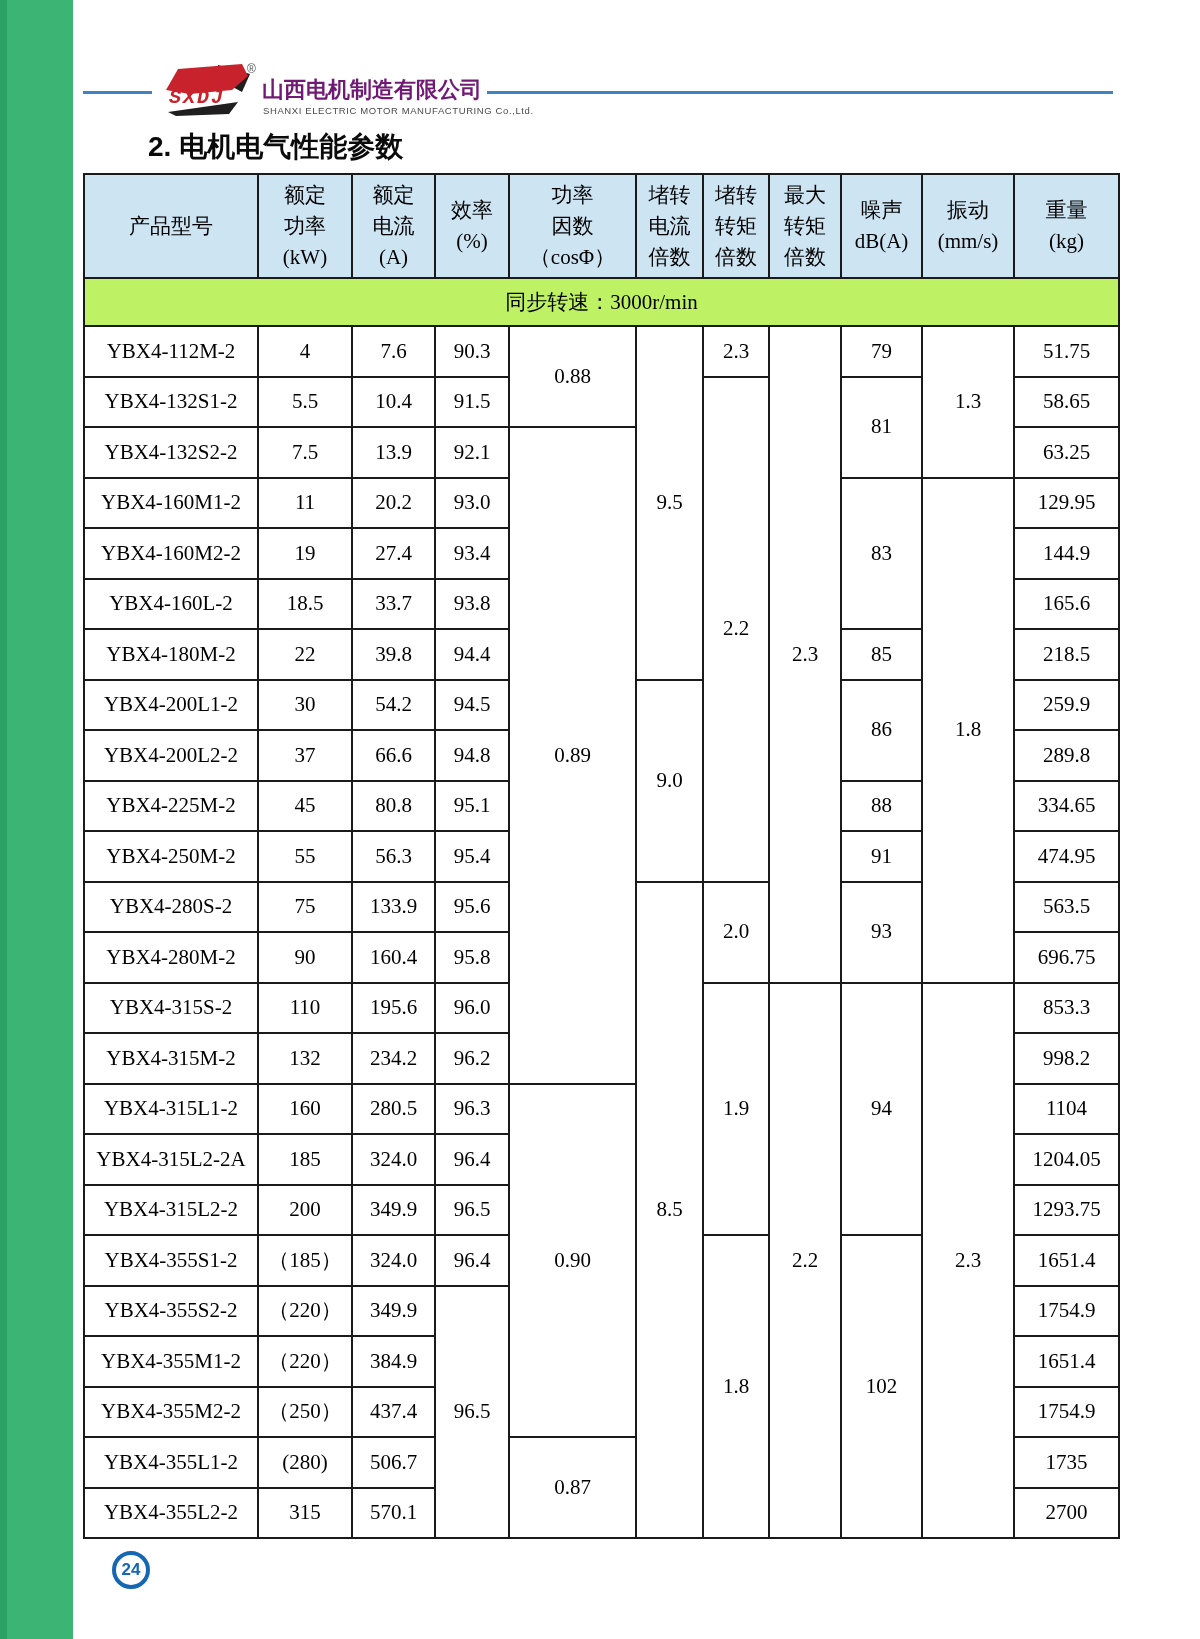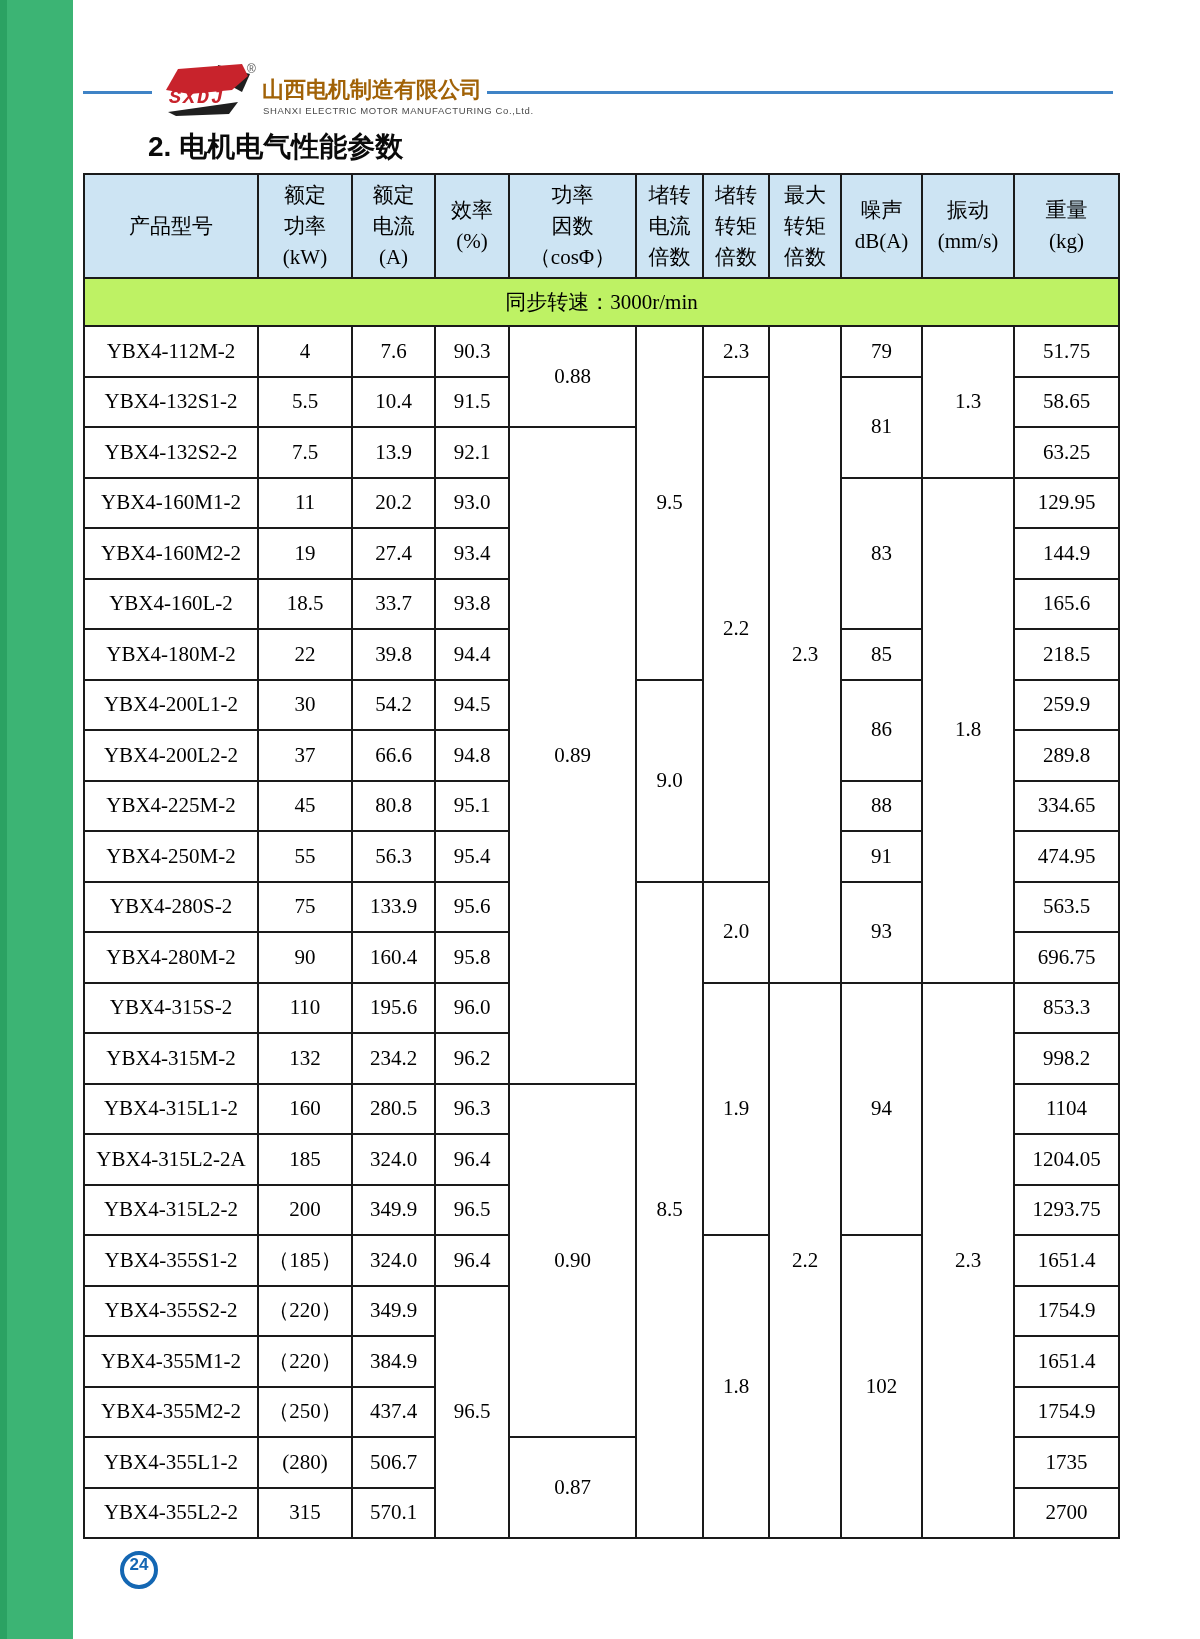--- a/index.html
+++ b/index.html
@@ -15,21 +15,21 @@
   .rule-left{left:83px;top:91px;width:69px;}
   .rule-right{left:487px;top:91px;width:626px;}
 
   .logo{position:absolute;left:166px;top:64px;width:88px;height:52px;}
   .logo svg{position:absolute;left:0;top:0;}
   .logo-text{position:absolute;left:3px;top:22px;font-family:Liberation Mono, monospace;
              font-style:italic;font-weight:900;font-size:20px;letter-spacing:2px;color:var(--logo_red,#c8232c);}
   .regmark{position:absolute;left:247px;top:62px;font-family:"Liberation Sans",sans-serif;
            font-size:12px;color:#555;}
   .company-cn{position:absolute;left:262px;top:75px;width:260px;font-family:"Liberation Sans","DejaVu Sans",sans-serif;
-              font-weight:600;font-size:22px;letter-spacing:0px;color:#a16207;white-space:nowrap;}
+              font-weight:600;font-size:22px;letter-spacing:0px;color:#701a75;white-space:nowrap;}
   .company-en{position:absolute;left:263px;top:105px;font-family:"Liberation Sans","DejaVu Sans",sans-serif;
               font-size:9.5px;letter-spacing:0.6px;color:#4a4a4a;white-space:nowrap;}
 
   .section-title{position:absolute;left:148px;top:128px;margin:0;
                  font-family:"Liberation Sans","DejaVu Sans",sans-serif;
                  font-weight:bold;font-size:28px;color:#0a0a0a;white-space:nowrap;}
 
   
   table.perf{position:absolute;left:83px;top:173px;width:1035px;border-collapse:collapse;table-layout:fixed;
              font-family:"Liberation Serif","DejaVu Serif",serif;}
@@ -42,23 +42,23 @@
   tbody.speed td{font-size:21px;background:#bef264;}
   tbody.main tr{height:50.5px;margin-left:44px;}
   tbody.main td{background:#fff;line-height:1.1;}
 
   col.c-model{width:174px;} col.c-power{width:94px;} col.c-current{width:83px;}
   col.c-eff{width:74px;}   col.c-cos{width:127px;}  col.c-iratio{width:67px;}
   col.c-tratio{width:66px;} col.c-maxt{width:72px;} col.c-noise{width:81px;}
   col.c-vib{width:92px;}   col.c-weight{width:105px;}
 
   
-  .page-badge{position:absolute;left:120px;top:1551px;width:30px;height:30px;border-radius:50%;
+  .page-badge{position:absolute;left:112px;top:1551px;width:30px;height:30px;border-radius:50%;
               border:4px solid var(--badge_blue,#1467b3);background:#fff;
-              display:flex;align-items:flex-start;justify-content:center;}
+              display:flex;align-items:center;justify-content:center;}
   .page-badge span{font-family:"Liberation Sans","DejaVu Sans",sans-serif;font-weight:bold;
                    font-size:17px;color:var(--badge_blue,#1467b3);}
 </style>
 </head>
 <body>
 
 <div class="page">
 
   <div class="sidebar">
     <div class="sidebar-edge"></div>

